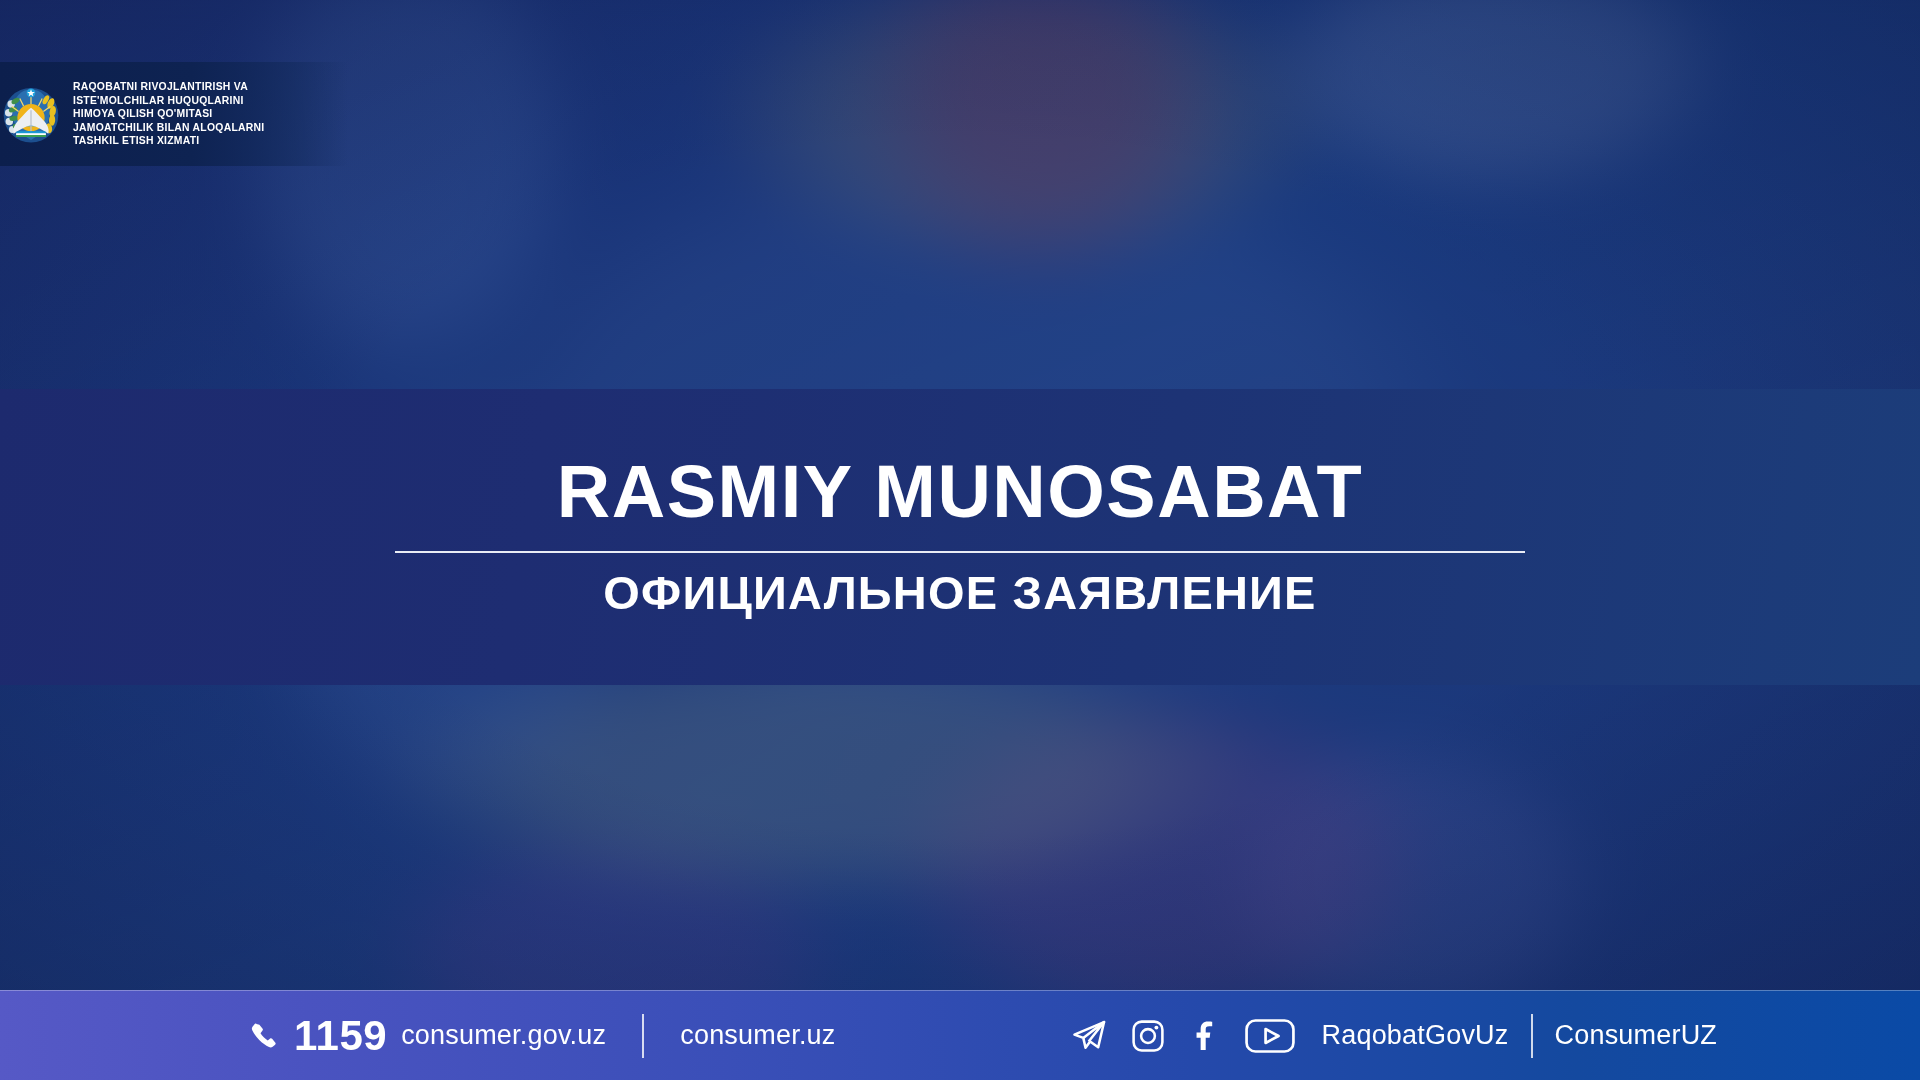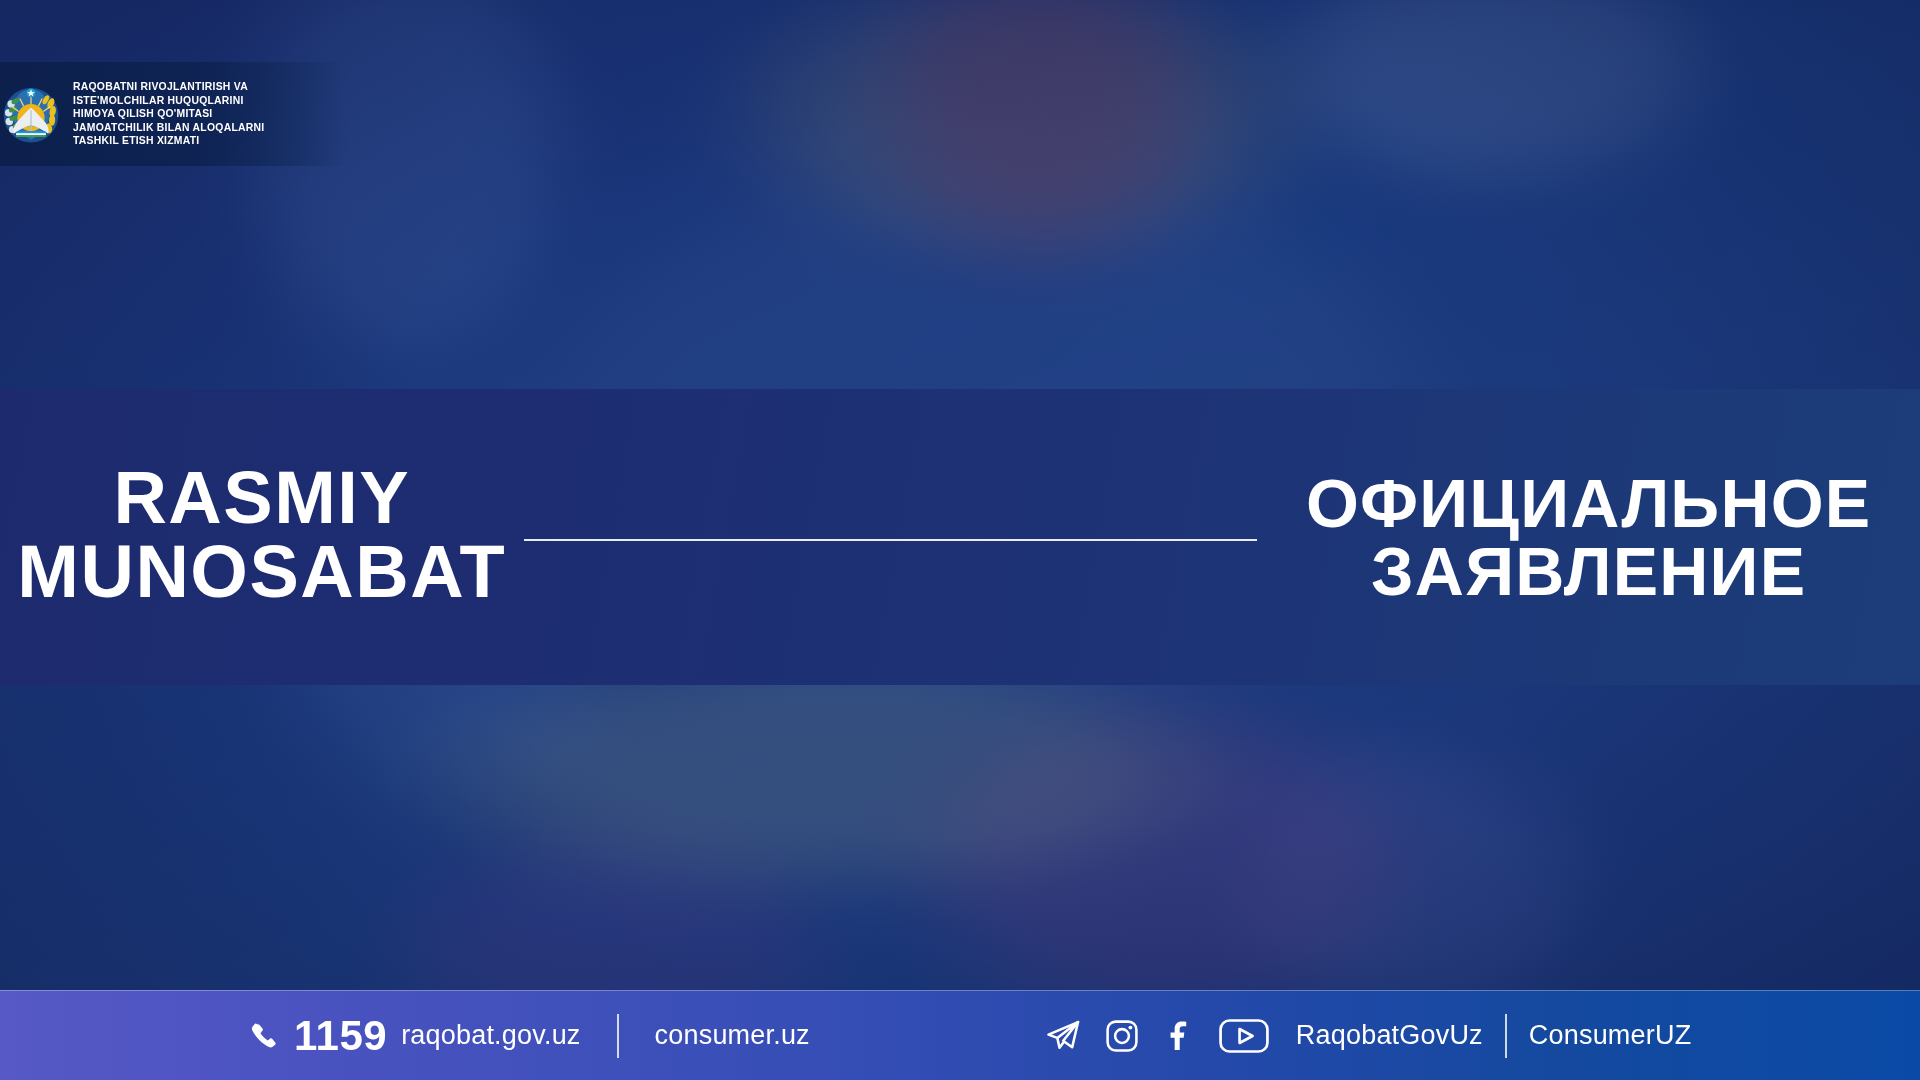--- a/index.html
+++ b/index.html
@@ -63,40 +63,40 @@
     letter-spacing:0.25px;
     text-transform:uppercase;
     white-space:pre-line;
   }
 
   
   .title-band {
     position:absolute; left:0; top:389px;
     width:1920px; height:296px;
     background:linear-gradient(100deg, #1d2a6e 0%, #1e2d72 28%, #1d3375 60%, #1c3d7a 100%);
-    display:flex; flex-direction:row;
+    display:flex; flex-direction:column;
     align-items:center; justify-content:center;
   }
   .title-uz {
     color:#ffffff;
     font-size:74px;
     font-weight:bold;
     letter-spacing:1.5px;
     line-height:1;
     text-align:center;
     margin-top:-4px;
   }
   .title-rule {
     width:1130px; height:2px;
     background:#e9ecf5;
     margin:22px 0 16px 0;
   }
   .title-ru {
     color:#ffffff;
-    font-size:68px;
+    font-size:47px;
     font-weight:bold;
     letter-spacing:1.2px;
     line-height:1;
     text-align:center;
   }
 
   
   .footer {
     position:absolute; left:0; bottom:0;
     width:1920px; height:90px;
@@ -213,21 +213,21 @@
 
   <div class="footer">
 
     <div class="f-left">
       <span class="phone-icon">
         <svg class="phone-icon" viewBox="0 0 24 24" xmlns="http://www.w3.org/2000/svg">
           <path fill="#ffffff" d="M5.2 2.3c-.5-.4-1.2-.3-1.6.2L2 4.5c-.6.8-.7 1.9-.2 2.9 1.2 2.6 3.2 5.4 5.6 7.8 2.4 2.4 5.2 4.4 7.8 5.6 1 .5 2.1.4 2.9-.2l2-1.6c.5-.4.6-1.1.2-1.6l-2.6-3.2c-.4-.5-1.1-.6-1.6-.2l-1.9 1.5c-1-.6-2.1-1.5-3.2-2.6-1.1-1.1-2-2.2-2.6-3.2L9.9 7.8c.5-.4.6-1.1.2-1.6L7.5 3z"></path>
         </svg>
       </span>
       <span class="hotline">1159</span>
-      <span class="site">raqobat.gov.uz</span>
+      <span class="site">consumer.gov.uz</span>
       <span class="sep"></span>
       <span class="site">consumer.uz</span>
     </div>
 
     <div class="f-social">
       <span>
         <svg width="38" height="38" viewBox="0 0 24 24" xmlns="http://www.w3.org/2000/svg">
           <path fill="none" stroke="#ffffff" stroke-width="1.6" stroke-linejoin="round" d="M21.5 3.2 2.8 11.1l5.6 2.1 1.4 6.2 2.9-3.9 5.1 3.6z"></path>
           <path fill="none" stroke="#ffffff" stroke-width="1.6" stroke-linejoin="round" d="M8.4 13.2 21.5 3.2l-9.7 12.3"></path>
         </svg>

